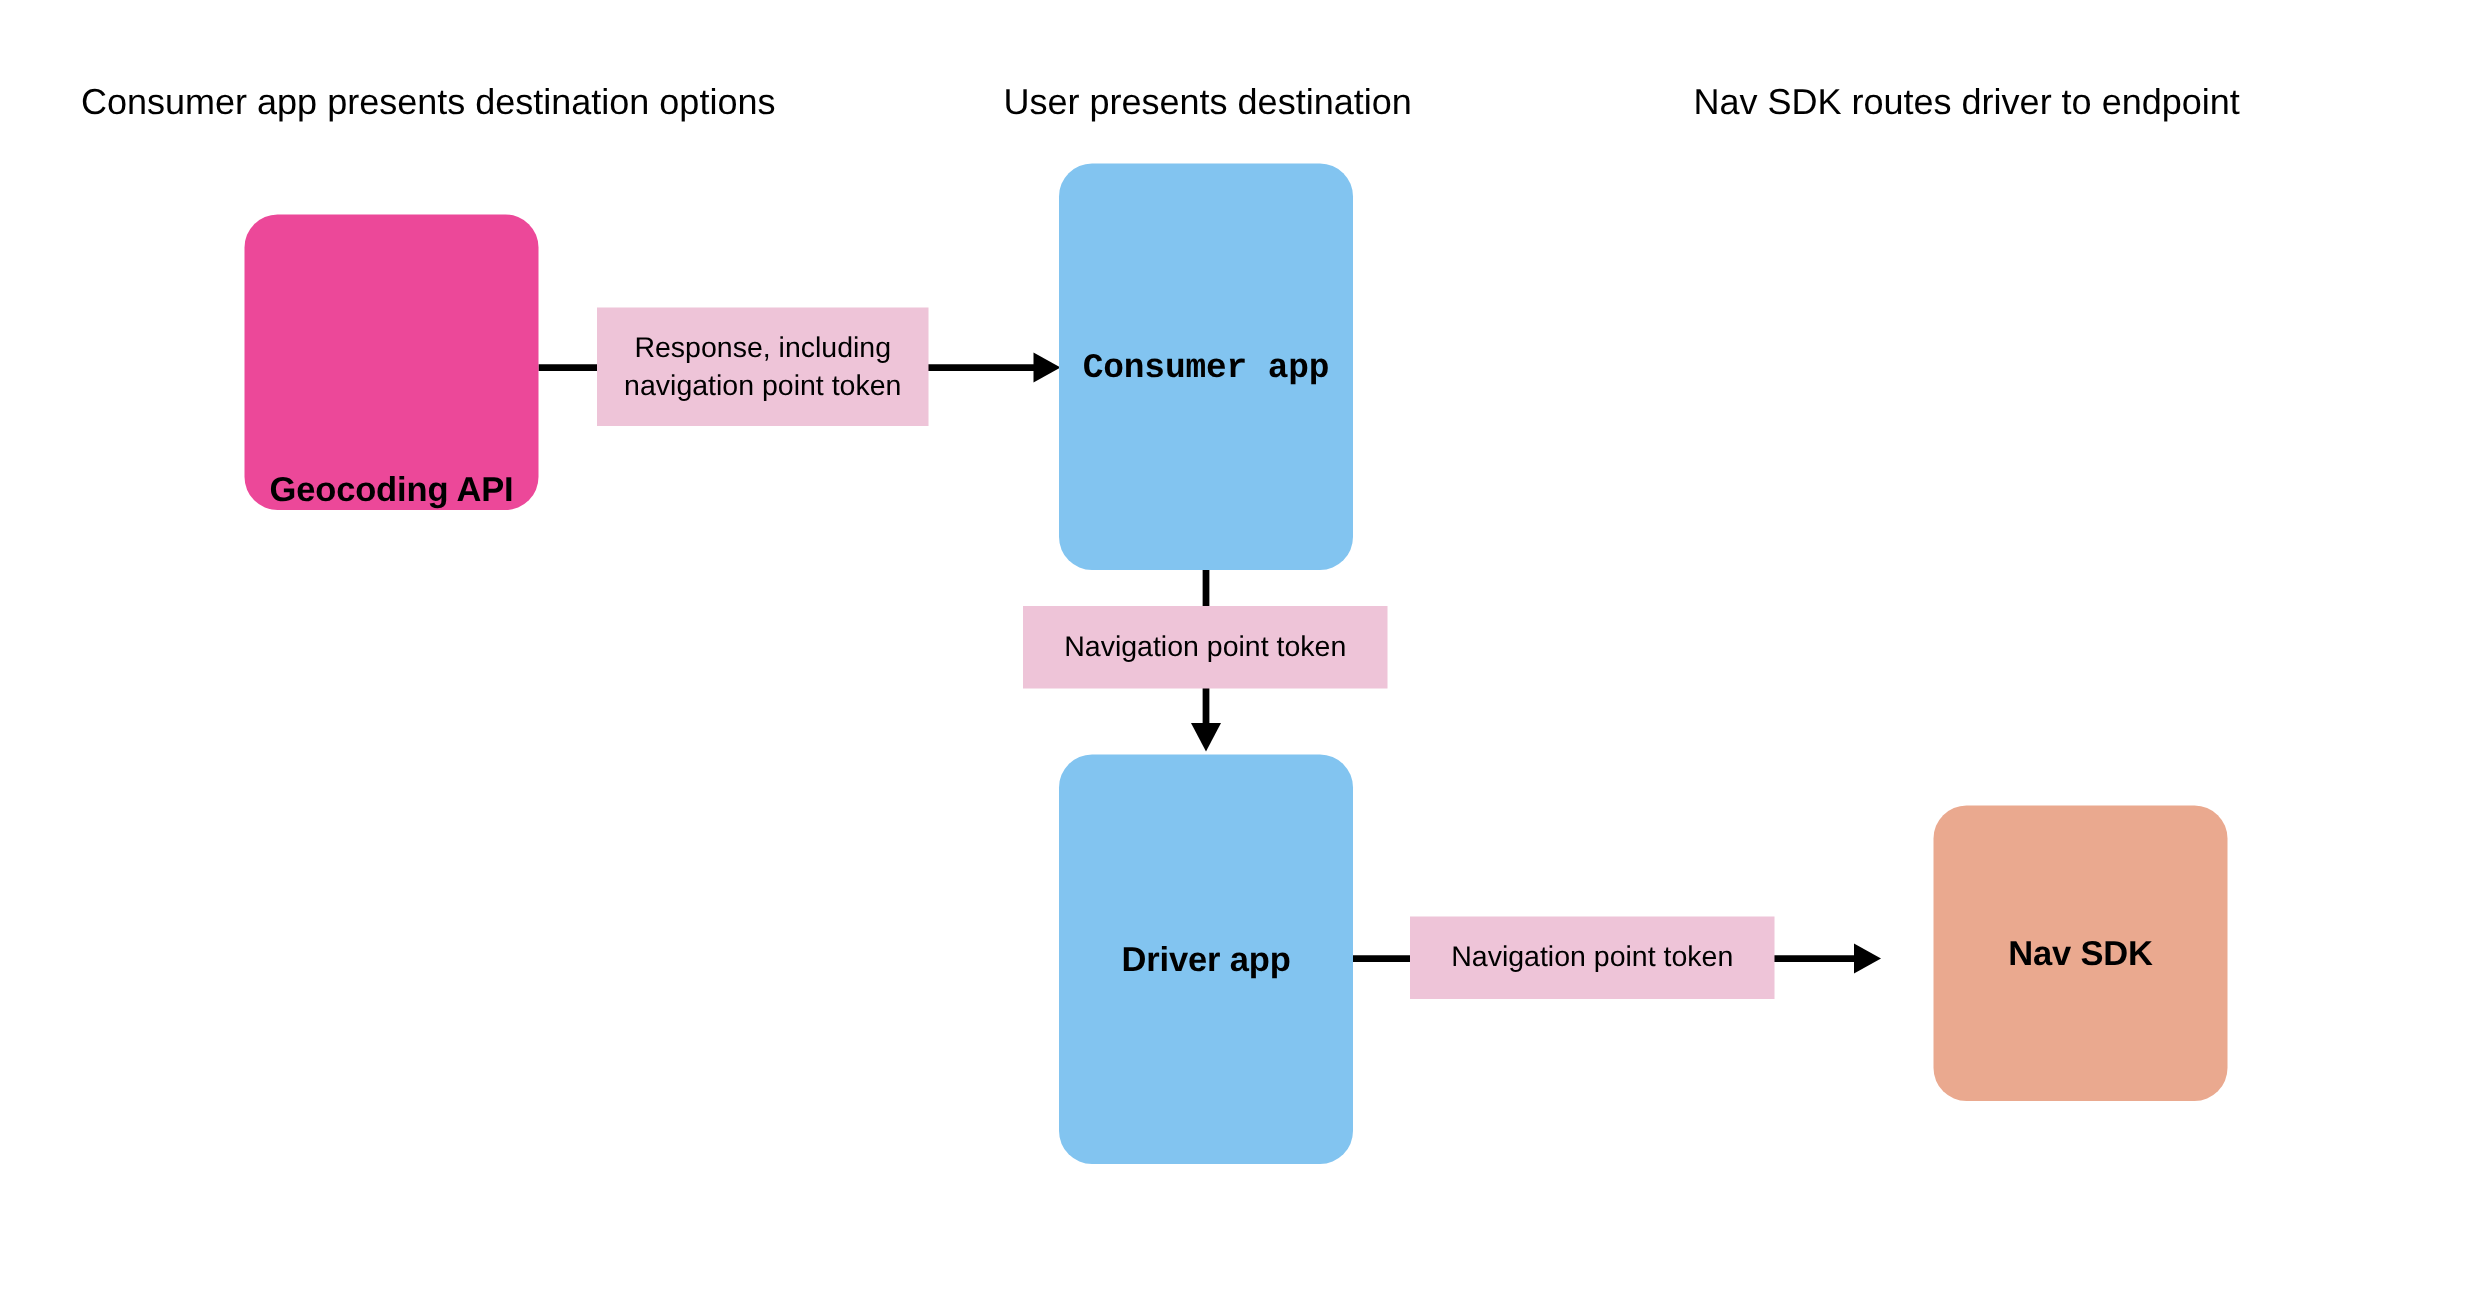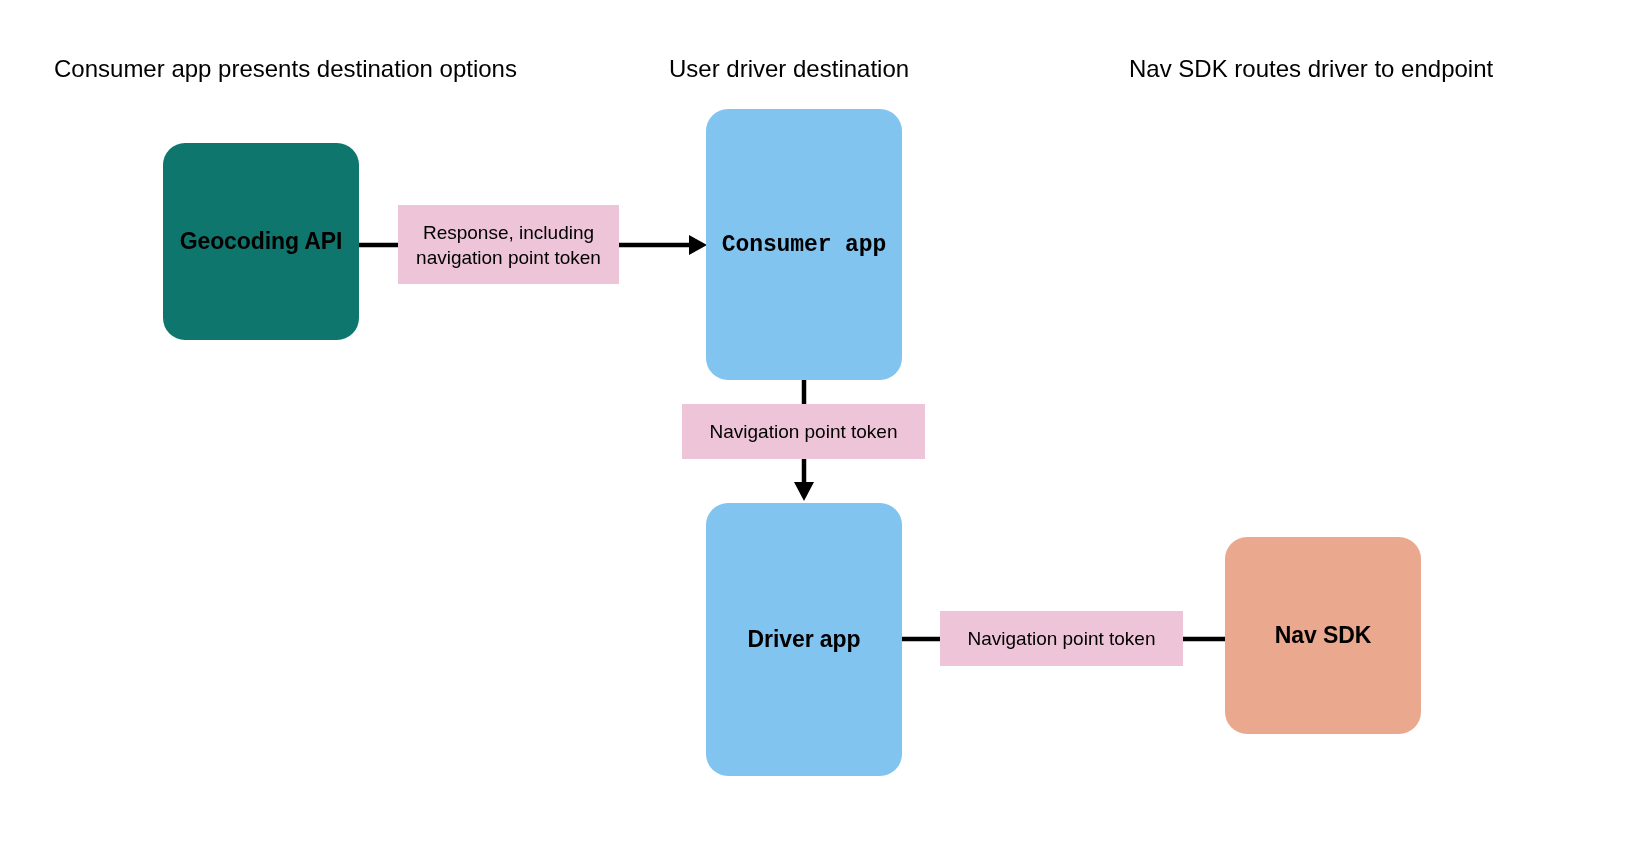--- a/index.html
+++ b/index.html
@@ -64,21 +64,21 @@
     height: 271px;
     font-family: Liberation Mono, monospace;
   }
   #node-driver {
     left: 706px;
     top: 503px;
     width: 196px;
     height: 273px;
   }
   #node-navsdk {
-    left: 1225px;
+    left: 1289px;
     top: 537px;
     width: 196px;
     height: 197px;
   }
 
   
   .conn {
     position: absolute;
     z-index: 1;
   }
@@ -119,21 +119,21 @@
     width: 243px;
     height: 55px;
   }
 </style>
 </head>
 <body>
 
 <div id="canvas">
 
   <div class="col-title" id="title-0">Consumer app presents destination options</div>
-  <div class="col-title" id="title-1">User driver destination</div>
+  <div class="col-title" id="title-1">User presents destination</div>
   <div class="col-title" id="title-2">Nav SDK routes driver to endpoint</div>
 
   <div class="conn" id="conn-geocoding-consumer" style="left:359px; top:233px; width:350px; height:24px;">
     <svg width="350" height="24" viewBox="0 0 350 24">
       <line x1="0" y1="12" x2="332" y2="12" stroke="#000000" stroke-width="4.5"></line>
       <polygon points="330,2 348,12 330,22" fill="#000000"></polygon>
     </svg>
   </div>
 
   <div class="conn" id="conn-consumer-driver" style="left:792px; top:380px; width:24px; height:123px;">
@@ -155,21 +155,21 @@
   </div>
 
   <div class="edge-label" id="label-nav-token-v" style="background:#eec4d8;">
     <span class="edge-label-text">Navigation point token</span>
   </div>
 
   <div class="edge-label" id="label-nav-token-h" style="background:#eec4d8;">
     <span class="edge-label-text">Navigation point token</span>
   </div>
 
-  <div class="node" id="node-geocoding" style="background:#0f766e;">
+  <div class="node" id="node-geocoding" style="background:#ec4899;align-items:flex-end;">
     <span class="node-label">Geocoding API</span>
   </div>
 
   <div class="node" id="node-consumer" style="background:#82c4f0;">
     <span class="node-label">Consumer app</span>
   </div>
 
   <div class="node" id="node-driver" style="background:#82c4f0;">
     <span class="node-label">Driver app</span>
   </div>

